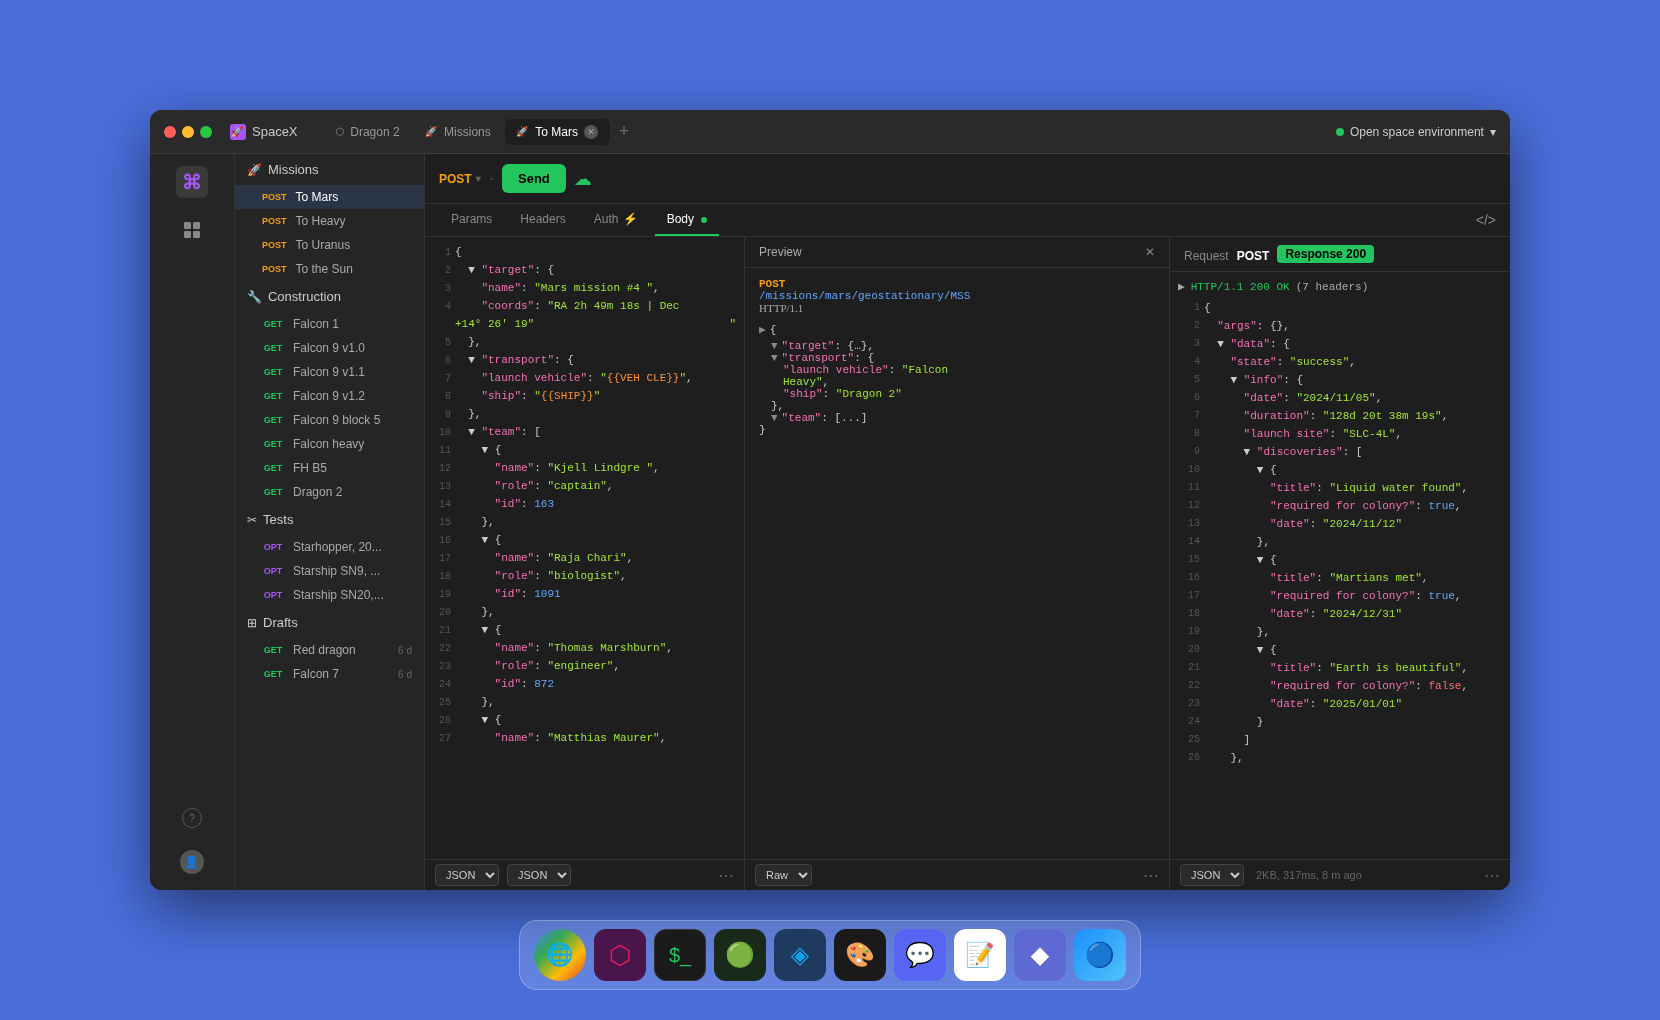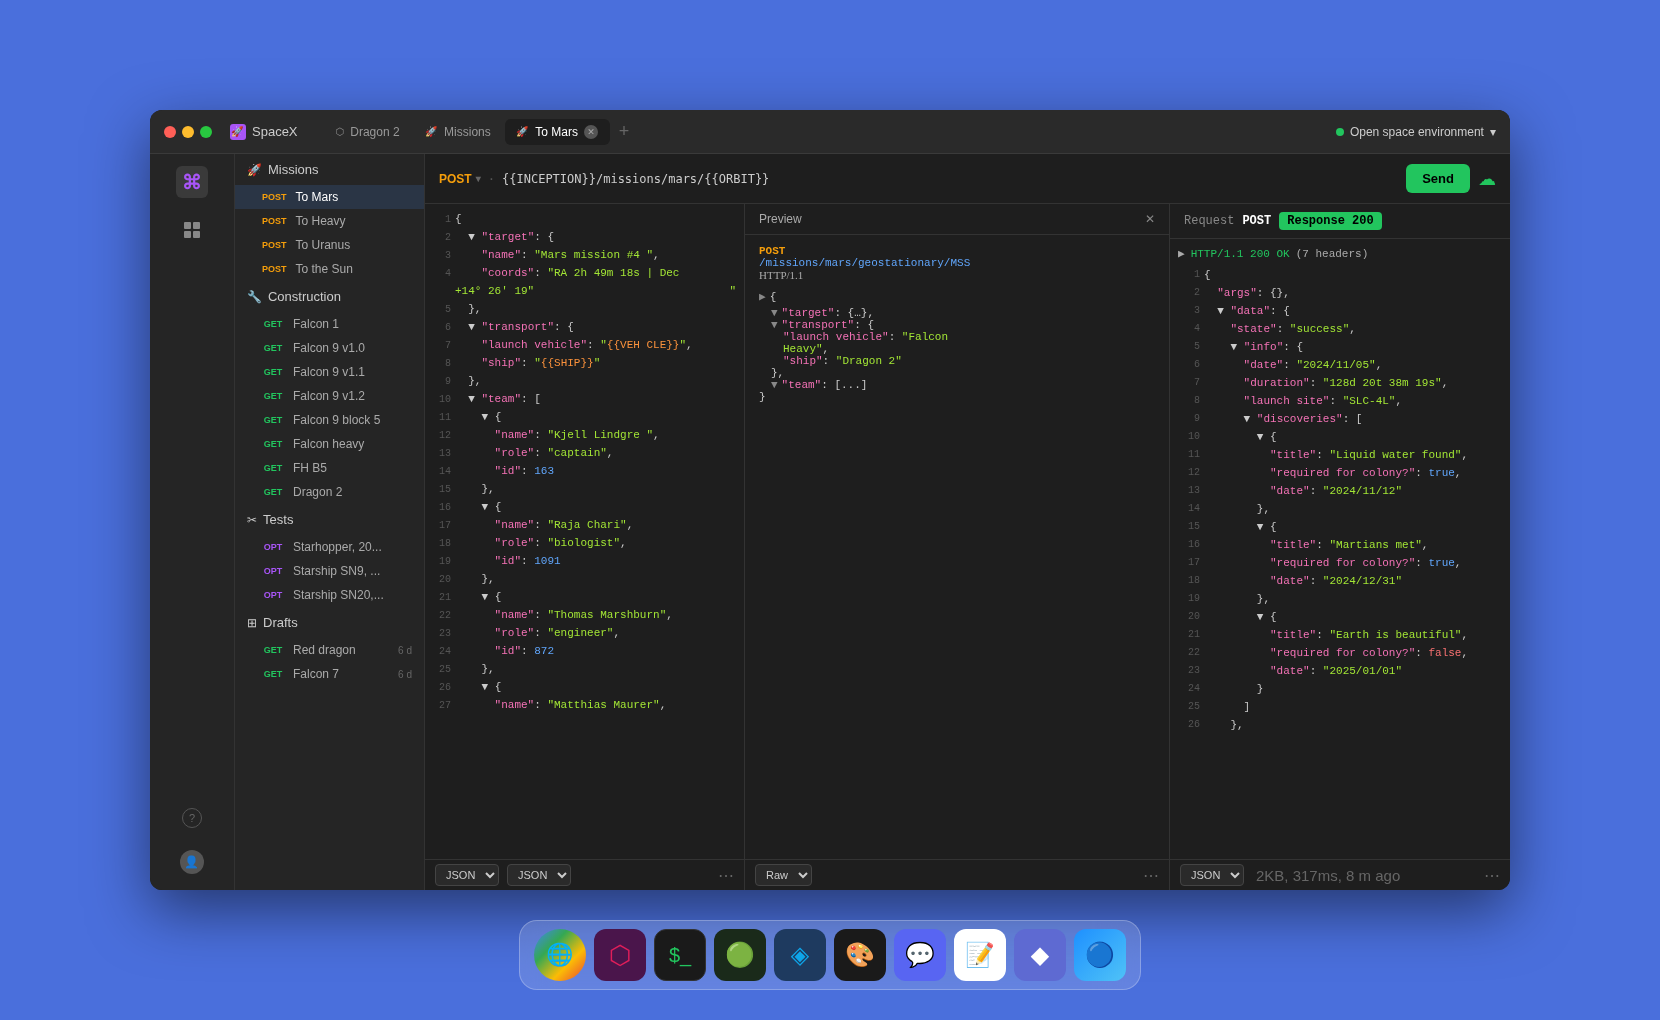--- a/index.html
+++ b/index.html
@@ -338,25 +338,24 @@
     
     .response-panel {
       width: 340px;
       display: flex;
       flex-direction: column;
       overflow: hidden;
       flex-shrink: 0;
     }
     .response-header {
       display: flex;
-      align-items: center;
+      align-items: flex-end;
       gap: 8px;
       padding: 8px 14px;
       border-bottom: 1px solid #333;
-      font-family: Liberation Mono, monospace;
     }
     .req-label { color: #888; font-size: 12px; }
     .req-method-label { color: #fff; font-size: 12px; font-weight: bold; }
     .resp-badge {
       background: #22c55e;
       color: #000;
       border-radius: 4px;
       padding: 2px 8px;
       font-size: 12px;
       font-weight: bold;
@@ -582,25 +581,31 @@
     </div>
 
     <div class="request-area">
 
       <div class="url-bar">
         <div class="method-selector">
           <span>POST</span>
           <span class="method-arrow">▾</span>
         </div>
         <span style="color:#555; font-size:16px;">·</span>
-        <input type="text" class="url-input" value="{{INCEPTION}}/missions/mars/{{ORBIT}}" style="color: rgb(204, 204, 204); font-family: monospace; font-size: 12px;">
         <button class="send-btn">Send</button>
         <span class="cloud-icon">☁</span>
       </div>
 
+      <div class="req-tabs">
+        <div class="req-tab">Params</div>
+        <div class="req-tab">Headers</div>
+        <div class="req-tab">Auth <span class="bolt-icon">⚡</span></div>
+        <div class="req-tab active">Body <span class="req-tab-dot"></span></div>
+        <div class="code-icon">&lt;/&gt;</div>
+      </div>
 
       <div class="panels">
 
         <div class="editor-panel">
           <div class="code-editor">
             <div class="code-line">
               <span class="line-num">1</span>
               <span class="line-content c-brace">{</span>
             </div>
             <div class="code-line">
@@ -871,21 +876,21 @@
             </div>
             <div class="resp-line">
               <span class="resp-num">26</span>
               <span class="resp-content c-punct">    },</span>
             </div>
           </div>
           <div class="editor-bottom">
             <select class="bottom-select">
               <option selected="">JSON</option>
             </select>
-            <span style="color:#666; font-size:15px; margin-left:4px;">2KB, 317ms, 8 m ago</span>
+            <span style="color:#666; font-size:11px; margin-left:4px;">2KB, 317ms, 8 m ago</span>
             <span class="bottom-dots">⋯</span>
           </div>
         </div>
       </div>
     </div>
   </div>
 </div>
 
 <div class="dock">
   <div class="dock-icon" style="background: linear-gradient(135deg, #4285f4, #34a853, #fbbc05, #ea4335); border-radius:50%;">

